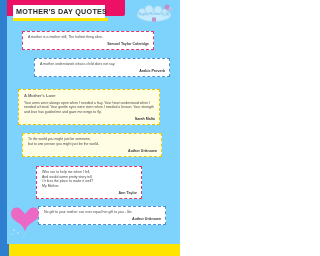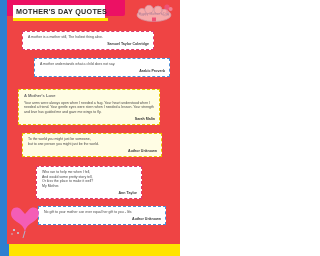--- a/index.html
+++ b/index.html
@@ -5,21 +5,21 @@
   html,body{margin:0;padding:0;}
   body{
     width:180px;height:256px;
     background:#ffffff;
     font-family:"Liberation Sans", sans-serif;
     overflow:hidden;
     position:relative;
   }
   .page{
     position:absolute;inset:0;
-    background:#ef4444;
+    background:#7dd3fc;
     overflow:hidden;
   }
   
   .left-strip{
     position:absolute;left:0;top:0;width:7px;height:256px;
     background:#2f7fd0;
   }
   .bottom-bar{
     position:absolute;left:0;bottom:0;width:180px;height:12px;
     background:#ffe400;

